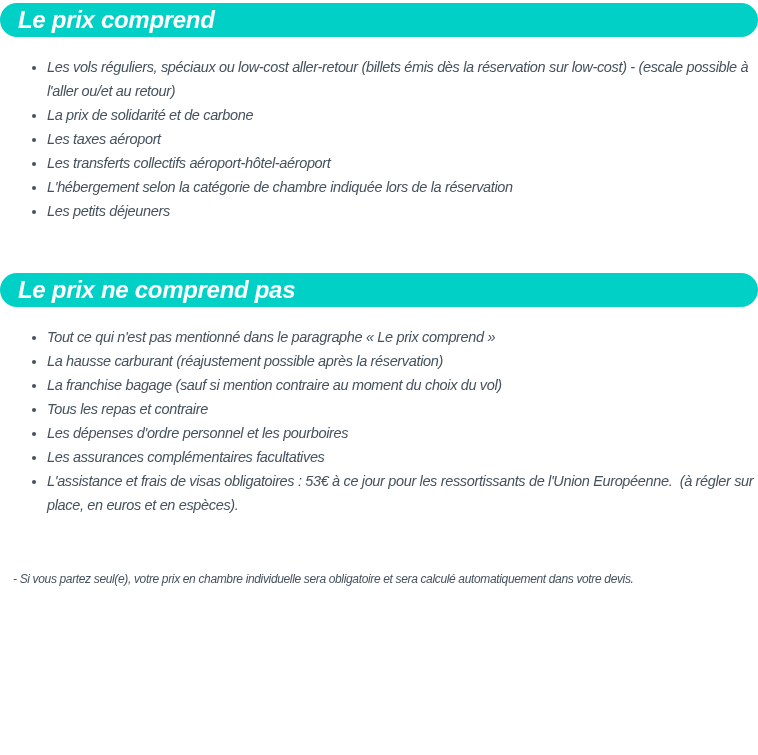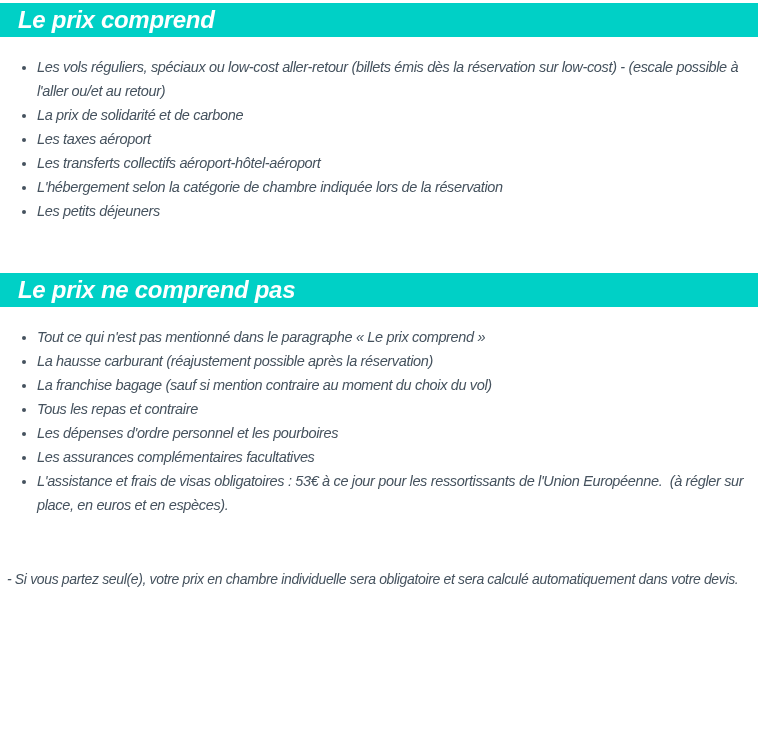--- a/index.html
+++ b/index.html
@@ -13,44 +13,45 @@
     color:var(--text);
   }
   .page { padding-top:3px; }
   .section { margin:0; }
   .section + .section { margin-top:50px; }
   .section-bar {
     background:var(--accent);
     height:34px;
     display:flex; align-items:center;
     padding:0 18px;
+    border-radius:17px;
   }
   .section-title {
     margin:0;
     font-size:24px; font-weight:700; font-style:italic;
     color:var(--header_text);
     letter-spacing:-0.3px;
     white-space:nowrap;
   }
   ul.items {
-    margin:18px 0 0 6px;
+    margin:18px 0 0 16px;
     padding:0 4px 0 31px;
     list-style:disc outside;
   }
   ul.items li {
     font-size:14.5px;
     line-height:24px;
     letter-spacing:-0.35px;
     white-space:pre-wrap;
   }
   ul.items li::marker { color:var(--text); }
   .paragraphs { margin:17px 0 0 0; padding:0 6px 0 1px; }
   .paragraphs p {
-    margin:6px;
-    font-size:14px;
+    margin:12px;
+    font-size:12px;
     line-height:24px;
     letter-spacing:-0.35px;
     white-space:pre-wrap;
   }
 </style>
 </head>
 <body>
 
 <div class="page">
 

